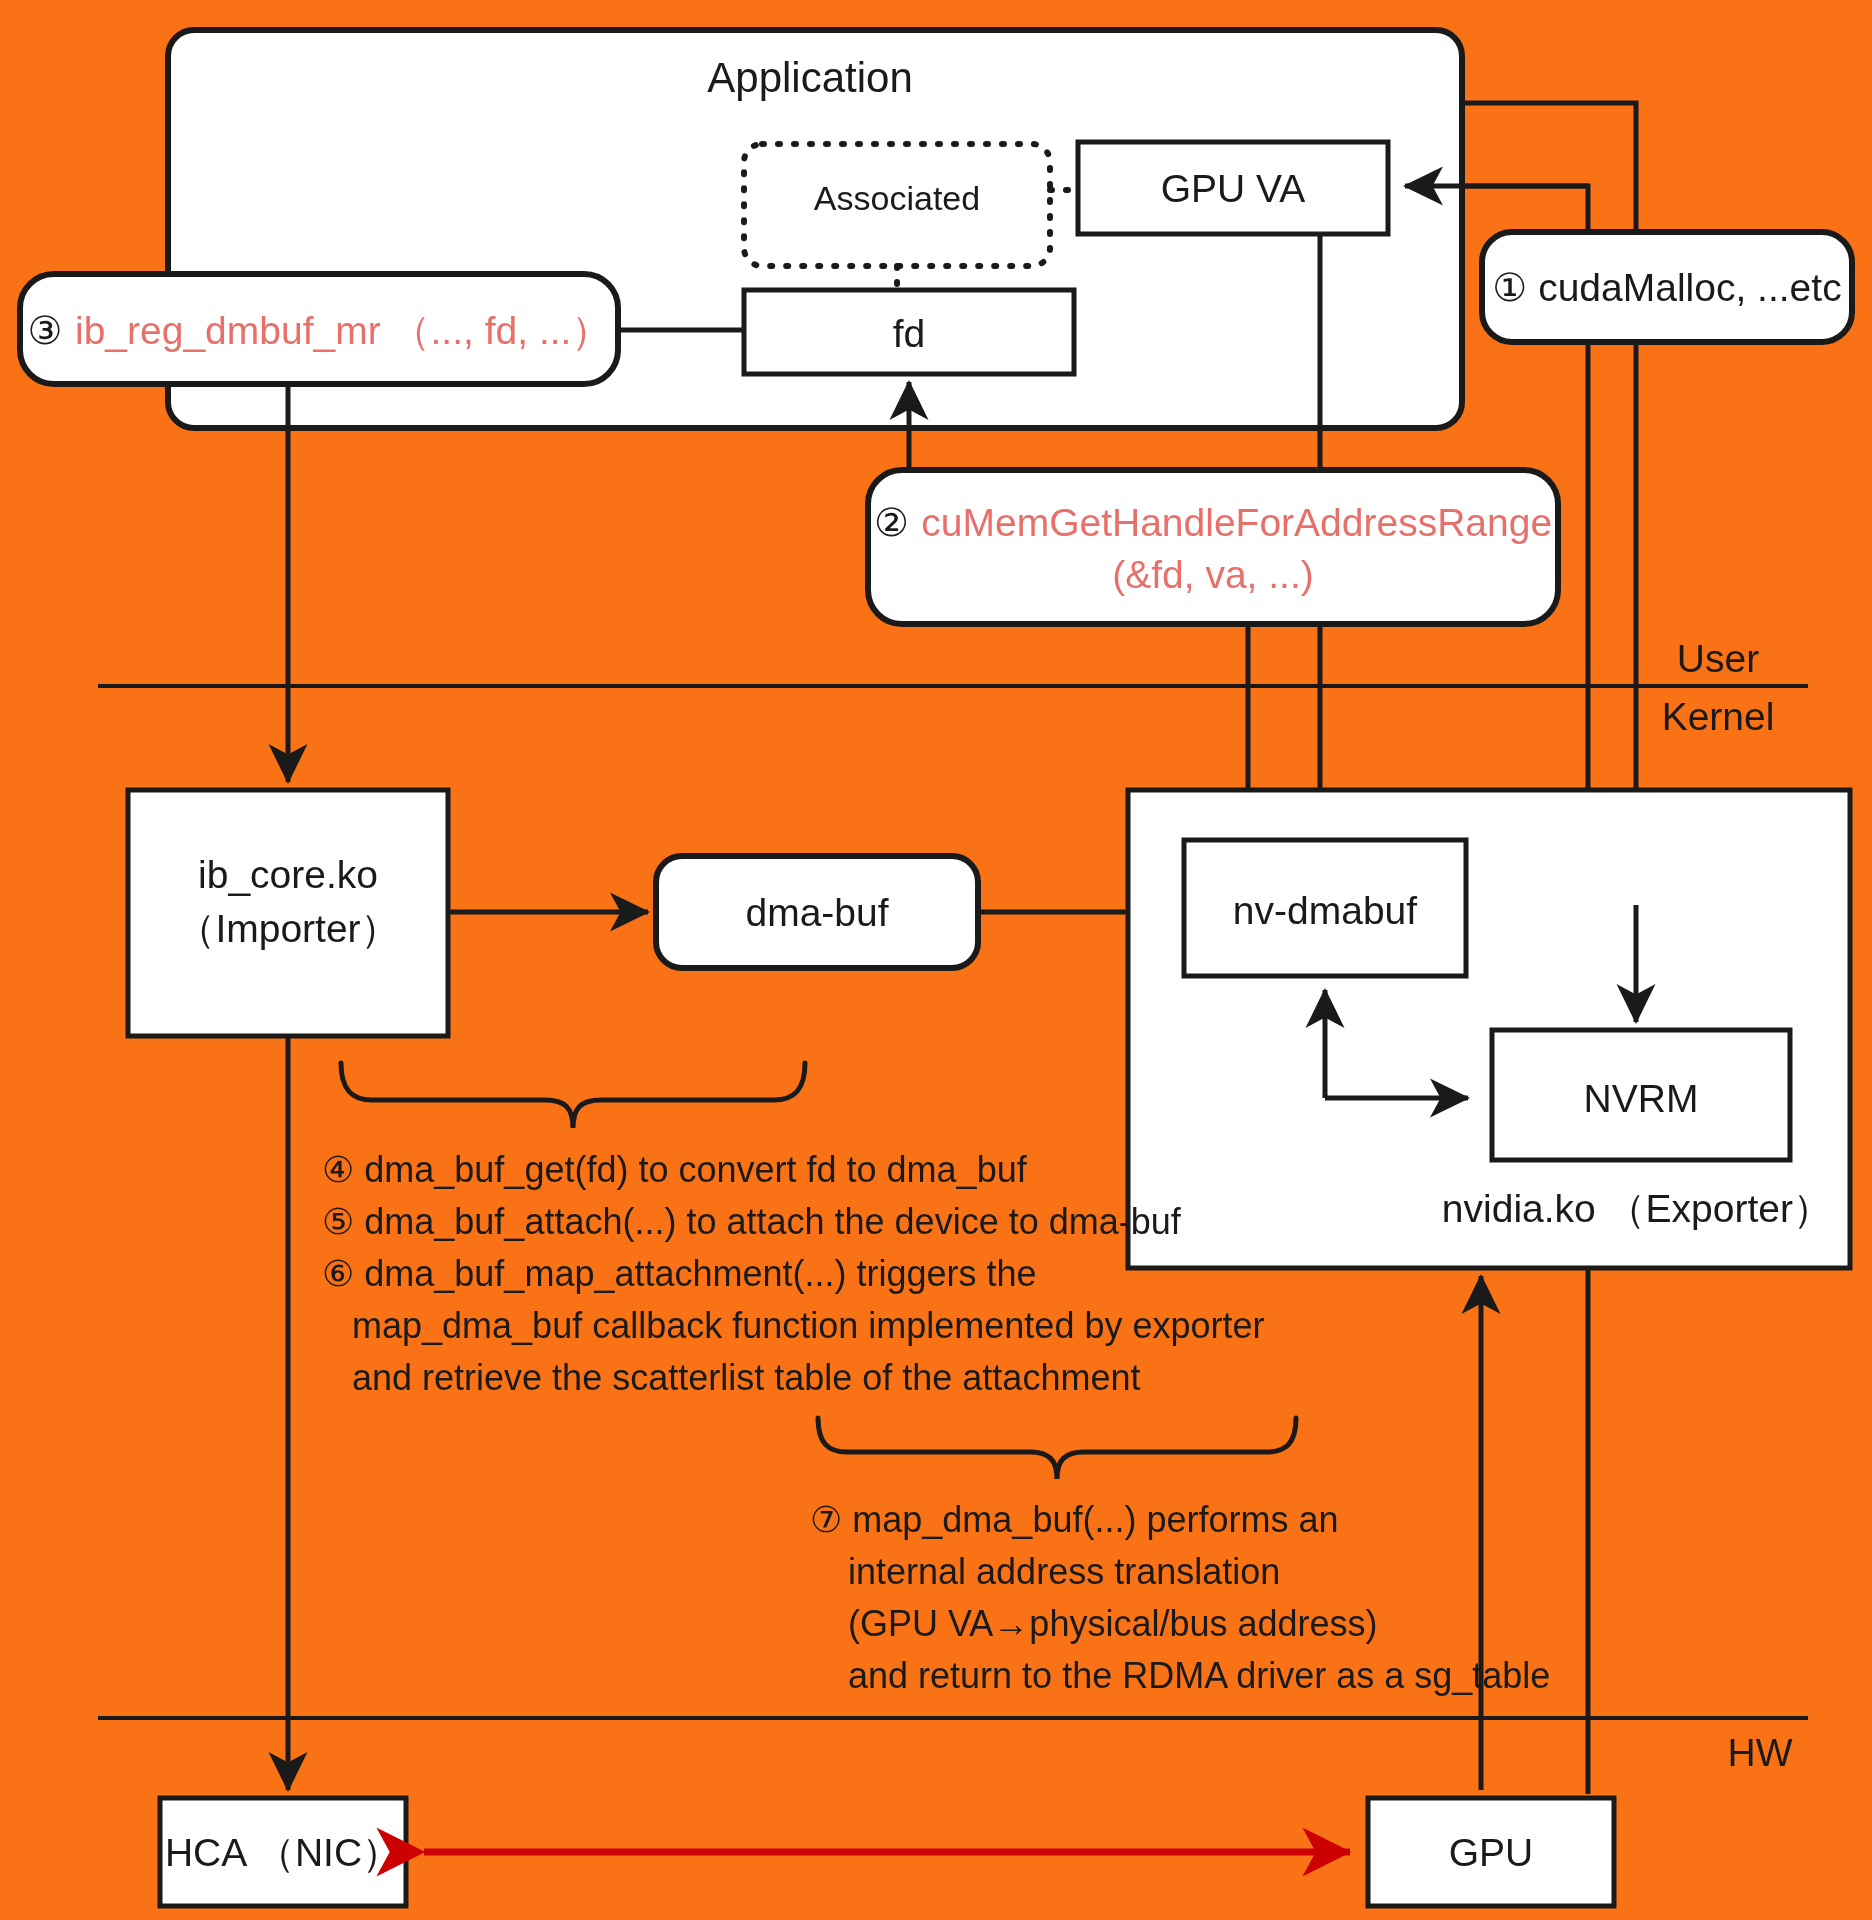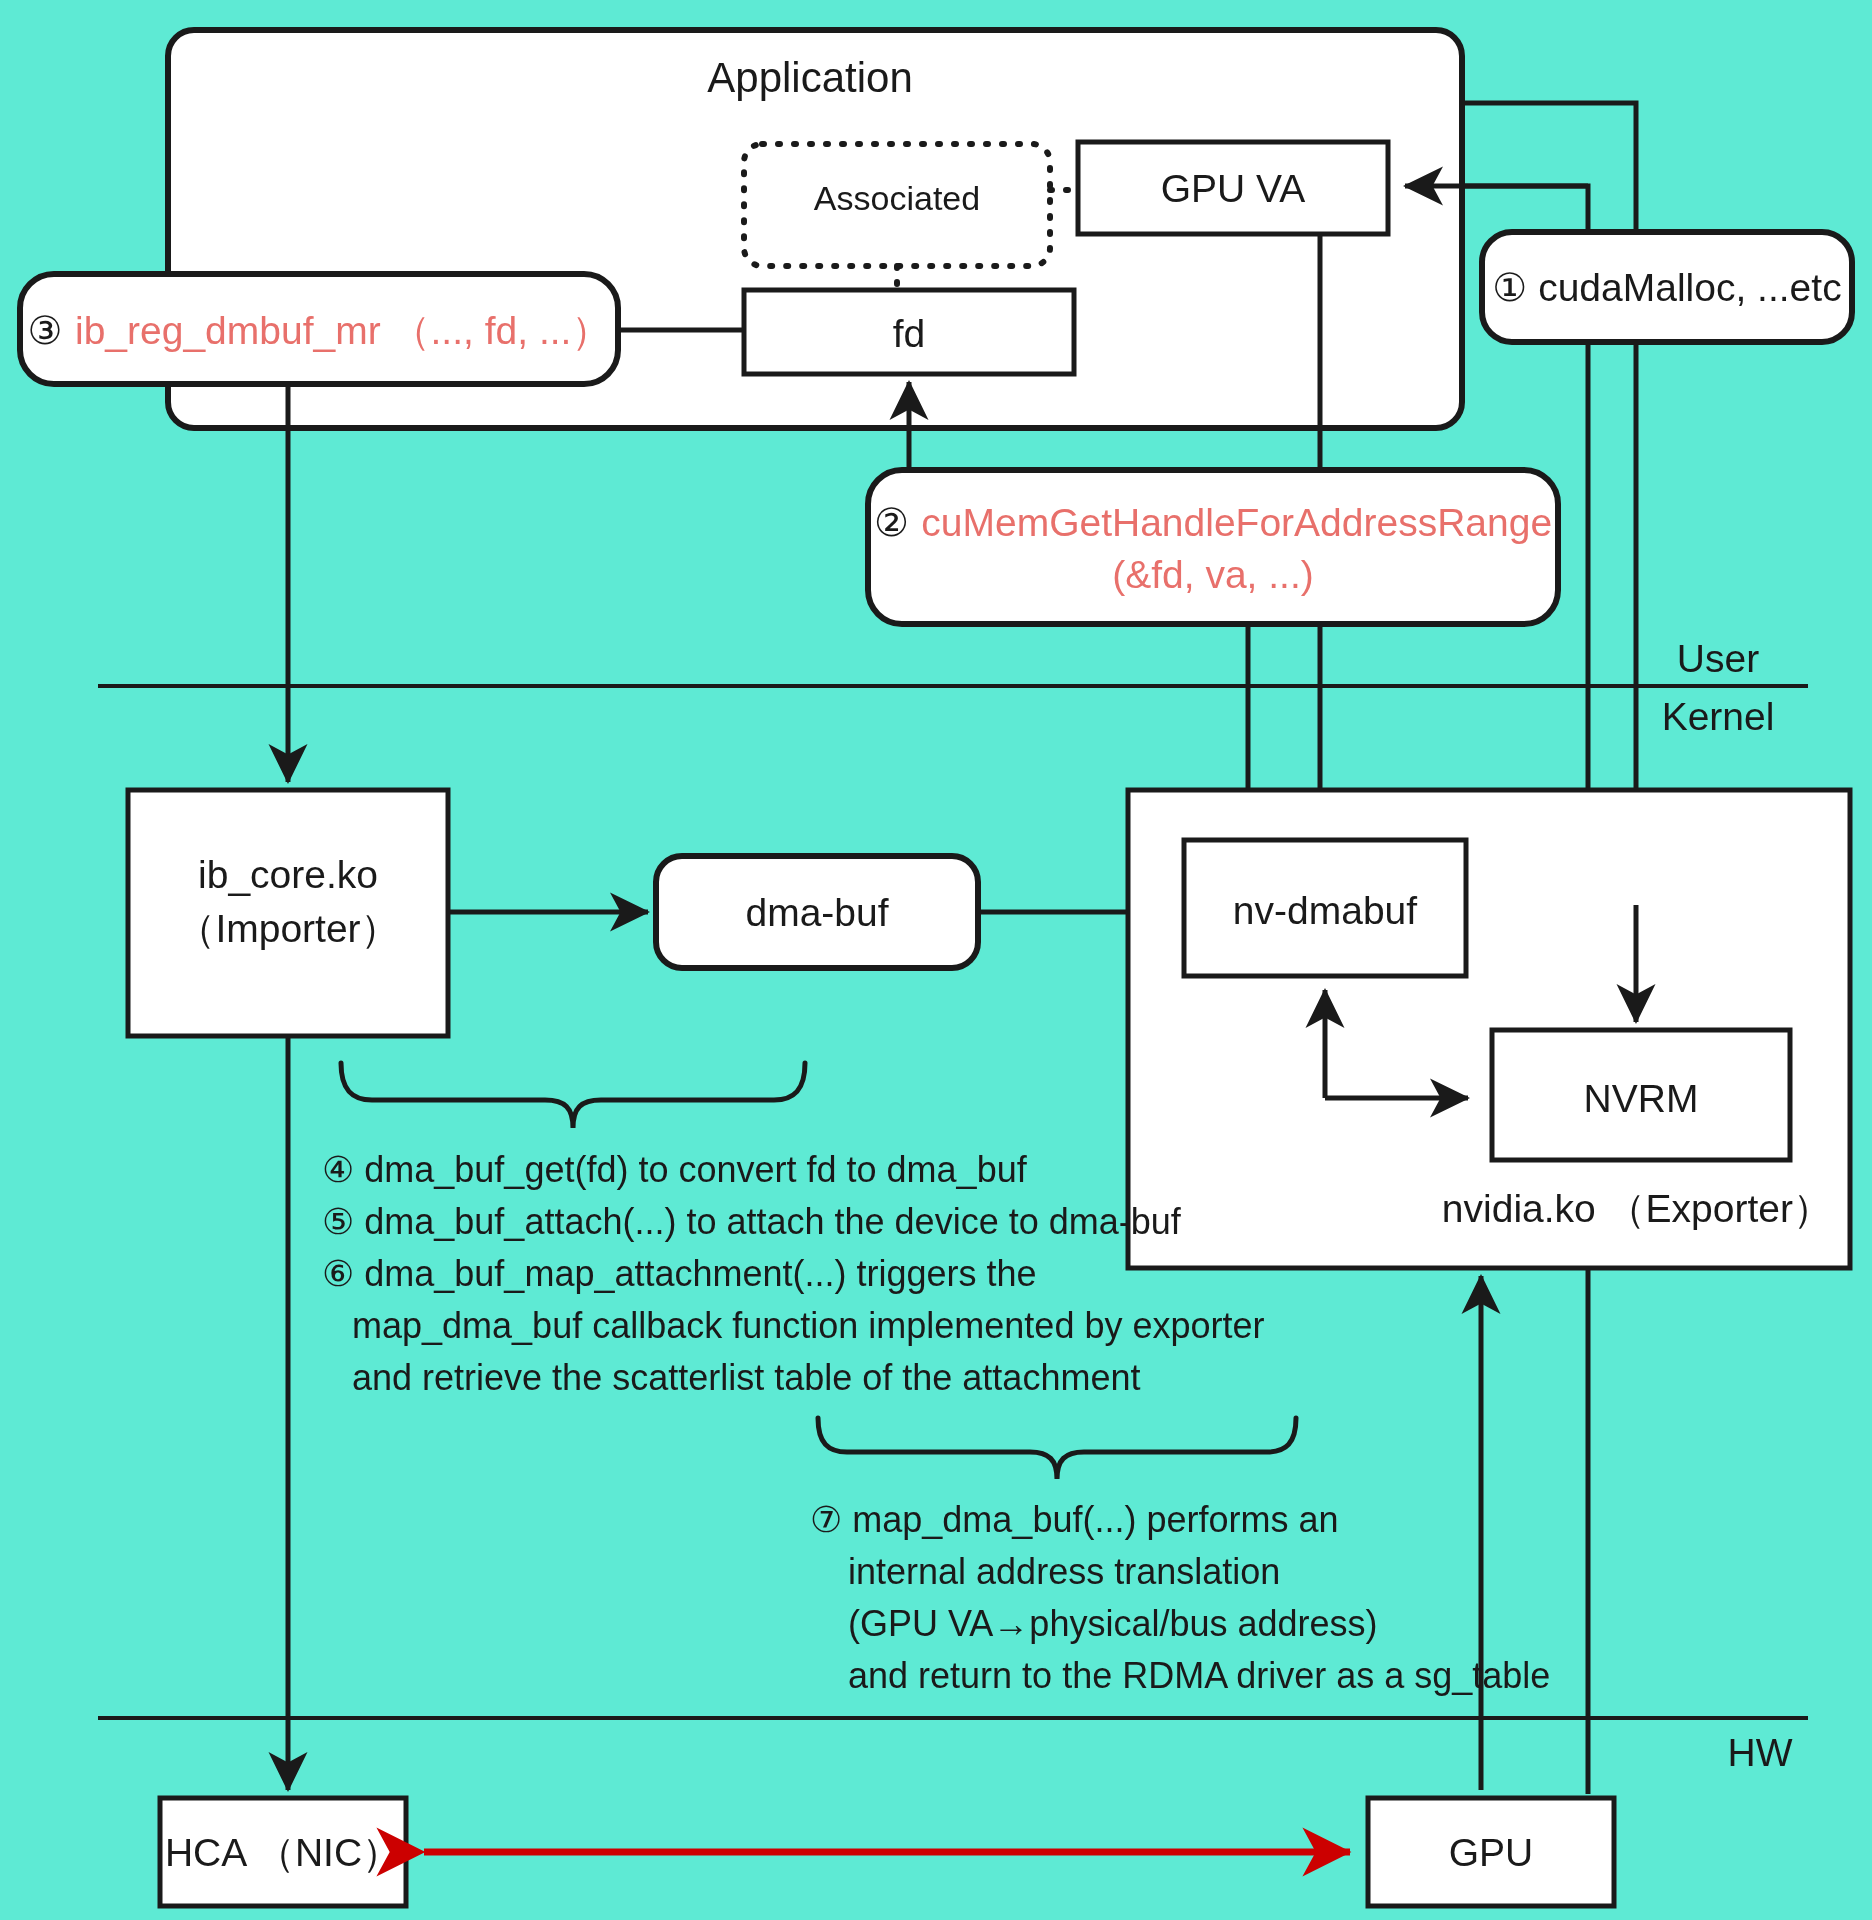--- a/index.html
+++ b/index.html
@@ -1,17 +1,17 @@
 <!DOCTYPE html>
 <html><head>
 <meta charset="utf-8">
 <style>
   html,body{margin:0;padding:0;background:#ffffff;}
   body{font-family:"Liberation Sans","DejaVu Sans",sans-serif;}
-  #stage{position:relative;width:1872px;height:1920px;background:#5eead4;overflow:hidden;text-decoration:underline;}
+  #stage{position:relative;width:1872px;height:1920px;background:#f97316;overflow:hidden;text-decoration:underline;}
   svg{display:block;}
   .bx{fill:#ffffff;stroke:#1a1a1a;stroke-width:5;}
   .bx-round{fill:#ffffff;stroke:#1a1a1a;stroke-width:6;}
   .bx-dot{fill:none;stroke:#1a1a1a;stroke-width:6;stroke-dasharray:2 14;stroke-linecap:round;}
   .ln{stroke:#1a1a1a;stroke-width:5;fill:none;}
   .ln-thin{stroke:#1a1a1a;stroke-width:4;fill:none;}
   .dotln{stroke:#1a1a1a;stroke-width:6;fill:none;stroke-dasharray:2 14;stroke-linecap:round;}
   .brace{stroke:#1a1a1a;stroke-width:5;fill:none;stroke-linecap:round;}
   .redln{stroke:#cc0000;stroke-width:7;fill:none;}
   .t{fill:#1a1a1a;font-family:"Liberation Sans","DejaVu Sans",sans-serif;}

